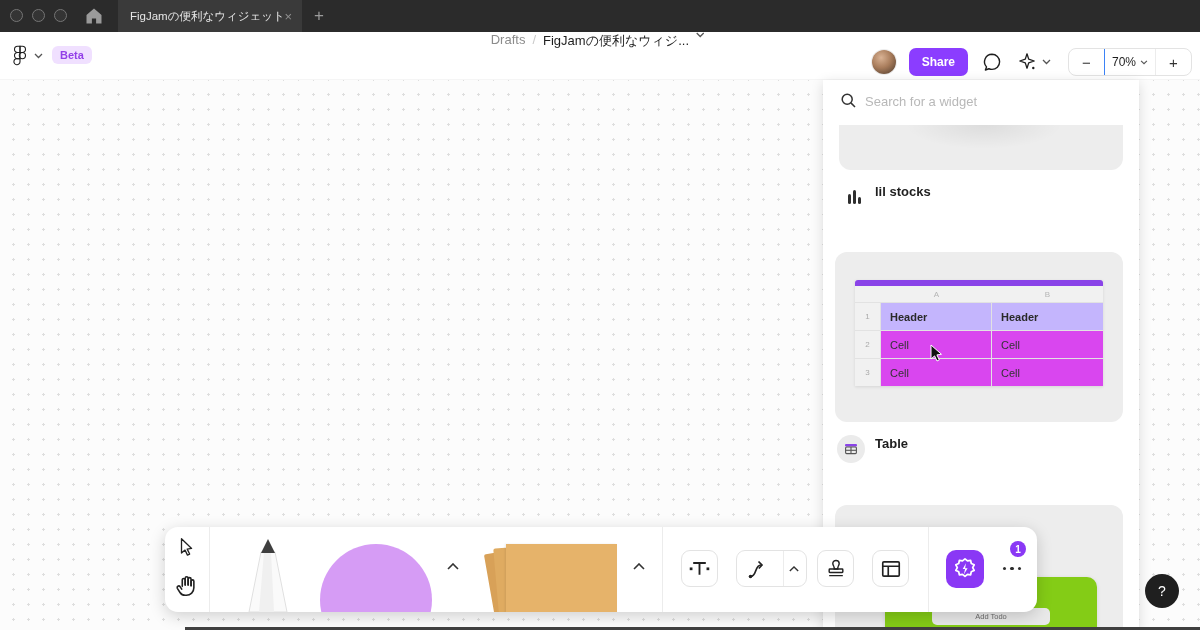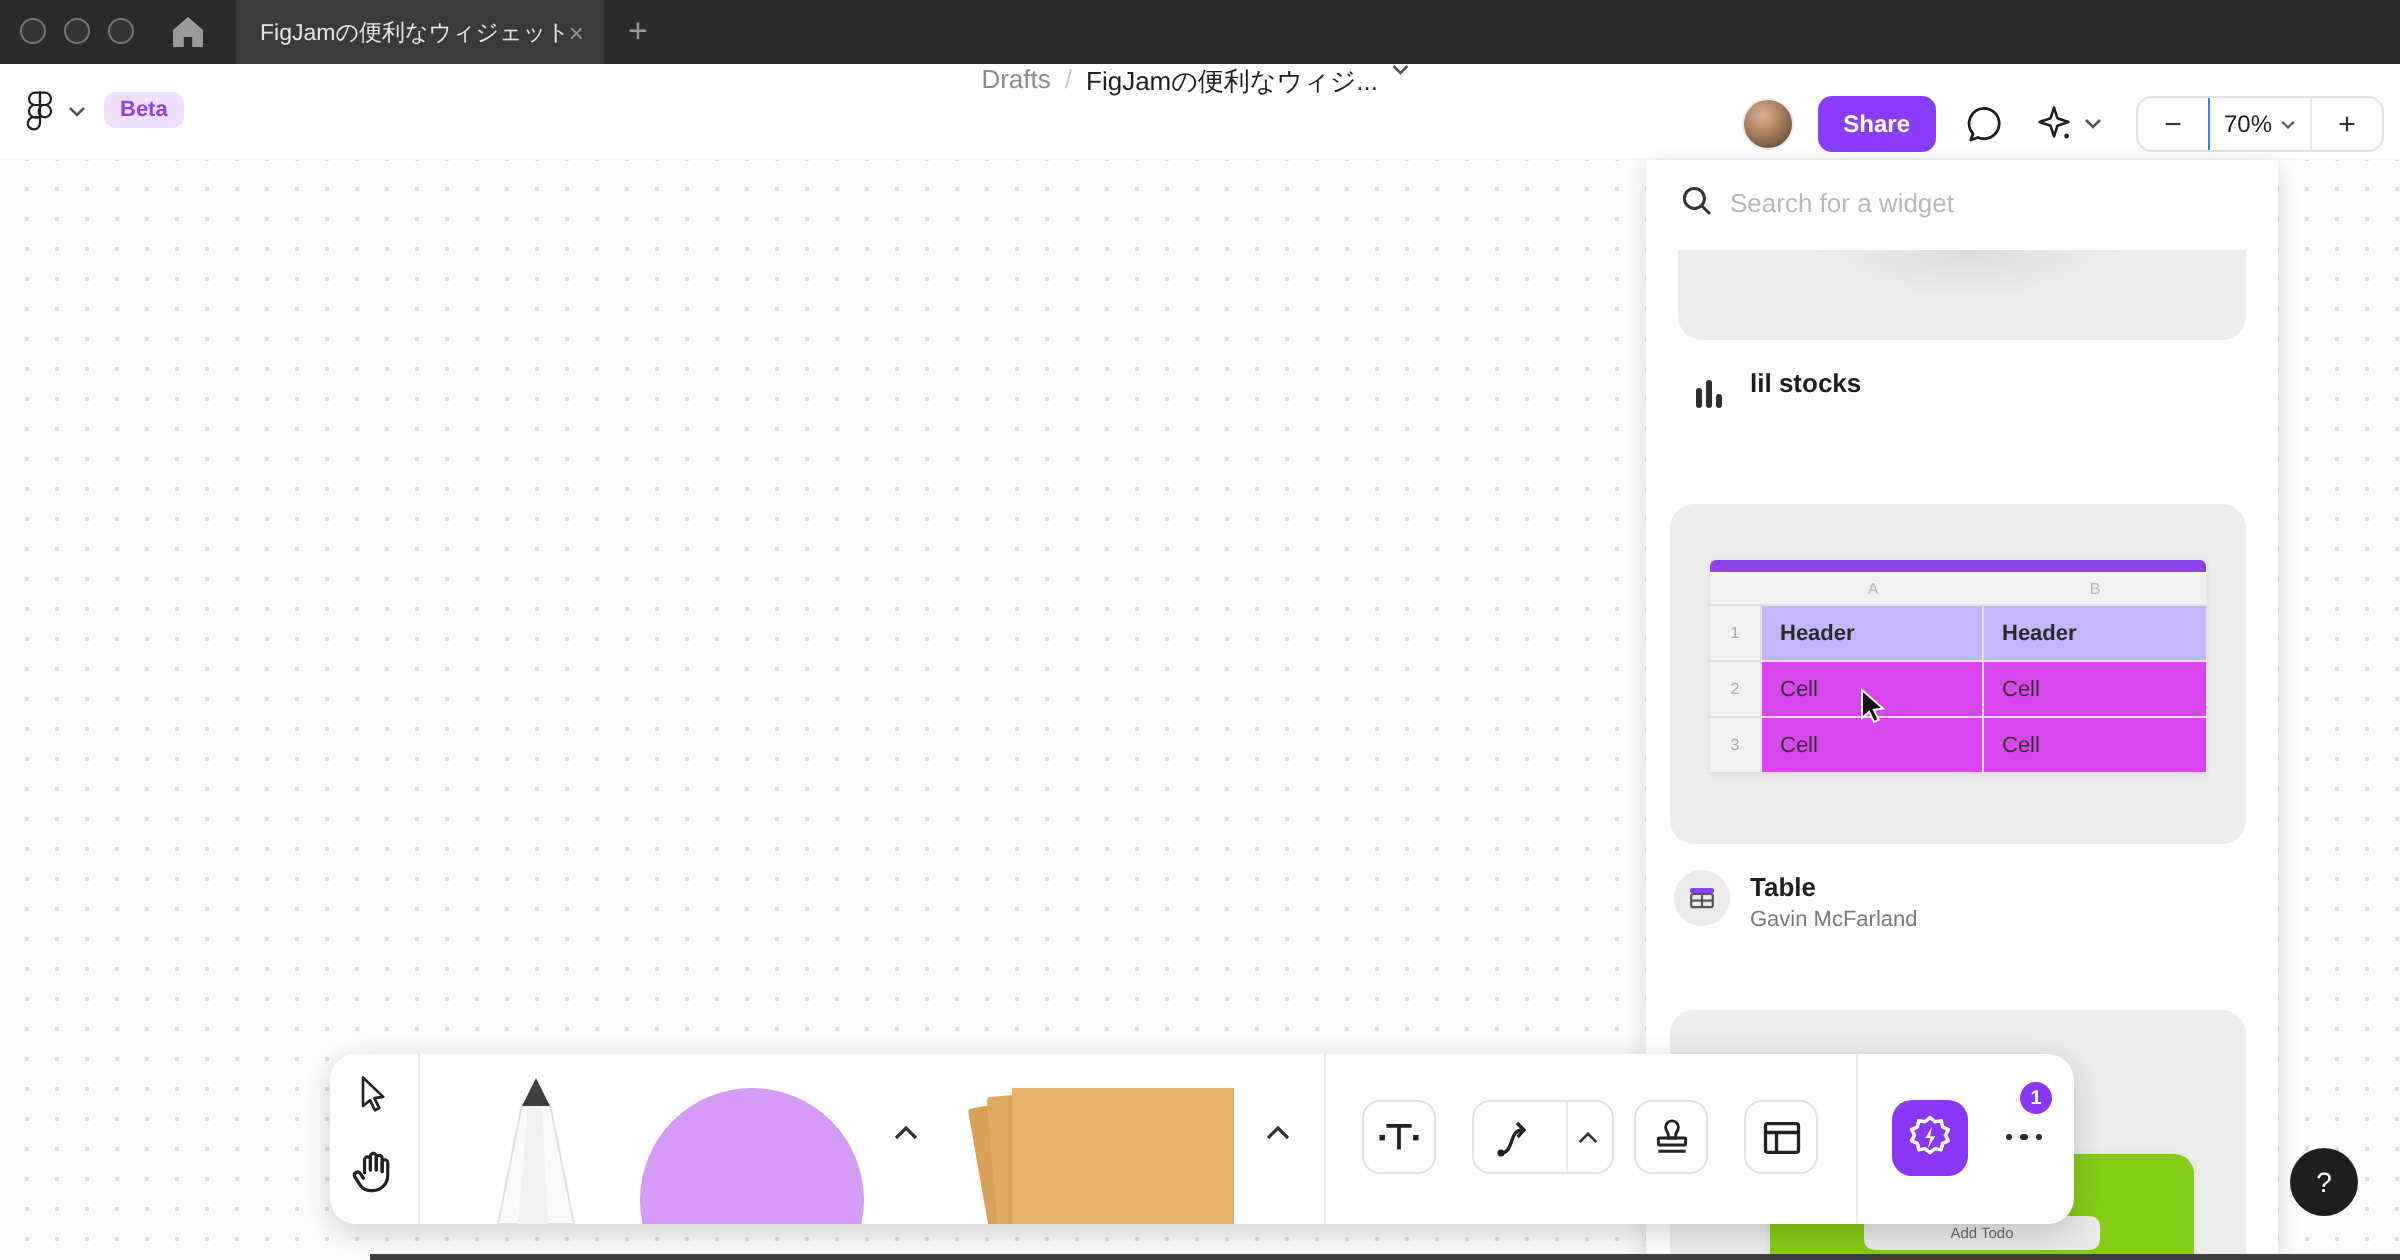--- a/index.html
+++ b/index.html
@@ -232,21 +232,20 @@
       <div class="w-icon-circle">
         <svg width="16" height="16" viewBox="0 0 16 16" fill="none">
           <rect x="2" y="3" width="12" height="2.6" rx="1" fill="#8A43E8"></rect>
           <rect x="2.6" y="6" width="10.8" height="6.6" rx="1" stroke="#555" stroke-width="1.1"></rect>
           <line x1="8" y1="6" x2="8" y2="12.6" stroke="#555" stroke-width="1.1"></line>
           <line x1="2.6" y1="9.3" x2="13.4" y2="9.3" stroke="#555" stroke-width="1.1"></line>
         </svg>
       </div>
       <div class="w-text">
         <div class="w-title">Table</div>
-        <div class="w-author">Gavin McFarland</div>
       </div>
     </div>
 
     <div class="preview-card card3">
       <div class="todo-card">
         <div class="todo-btn">Add Todo</div>
 
       </div>
     </div>
   </div>

